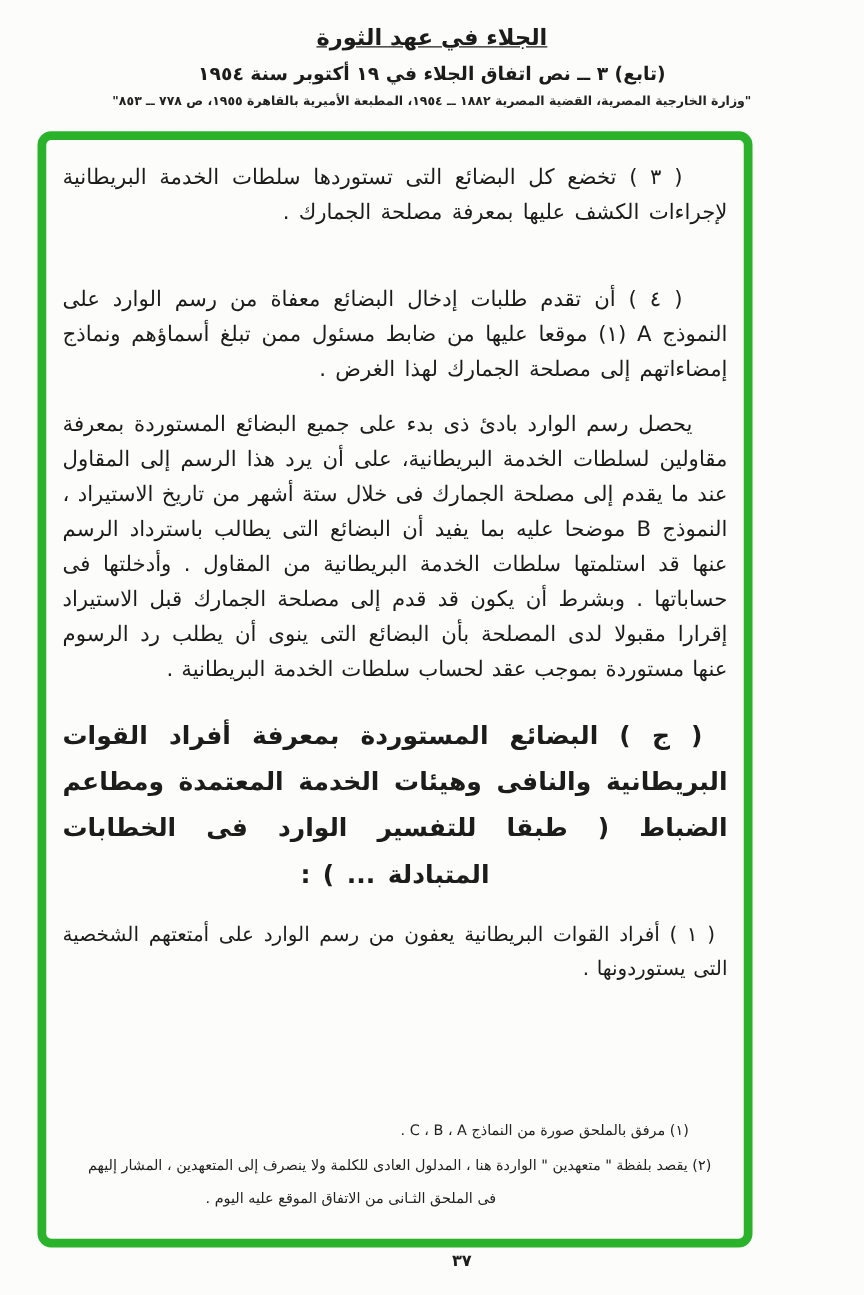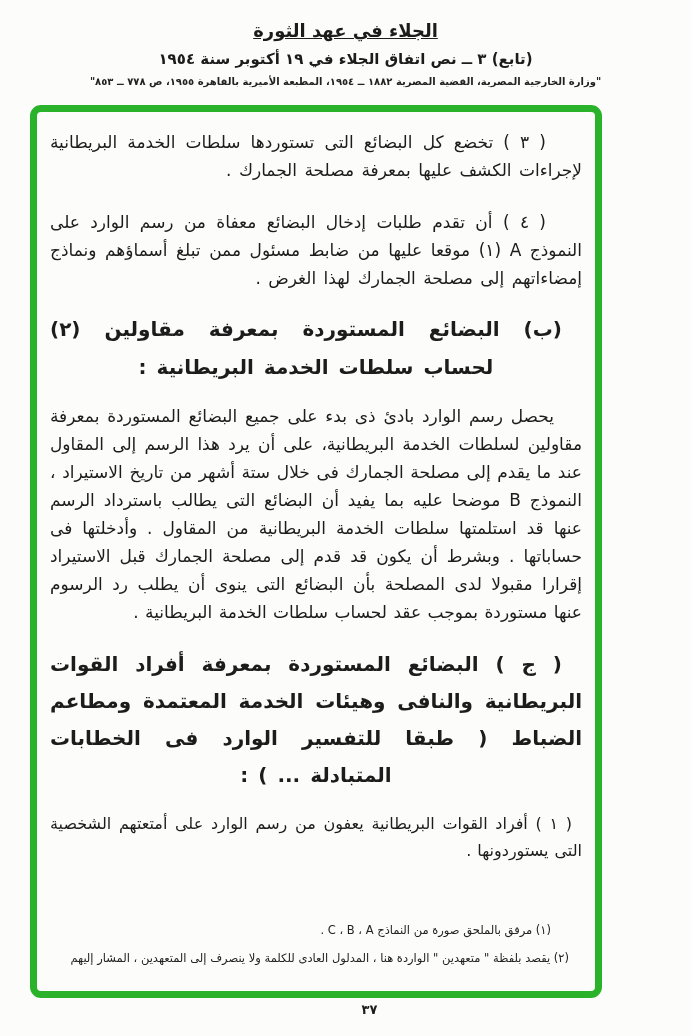--- a/index.html
+++ b/index.html
@@ -34,21 +34,21 @@
     direction:rtl;
   }
 
   
   .clause{
     font-size:17px;line-height:28px;
     text-align:justify;text-indent:36px;
     word-spacing:2px;
   }
   .clause-3{margin-top:16px;}
-  .clause-4{margin-top:24px;}
+  .clause-4{margin-top:42px;}
 
   .section-heading{
     font-size:20px;font-weight:700;
     text-align:justify;text-align-last:center;
     text-indent:20px;
     word-spacing:3px;
   }
   .heading-b{margin-top:18px;line-height:38px;}
   .heading-j{margin-top:20px;line-height:37px;}
 
@@ -96,31 +96,31 @@
     <div class="source">"وزارة الخارجية المصرية، القضية المصرية ١٨٨٢ ــ ١٩٥٤، المطبعة الأميرية بالقاهرة ١٩٥٥، ص ٧٧٨ ــ ٨٥٣"</div>
   </div>
 
   <div class="frame">
     <div class="frame-inner">
 
       <div class="clause clause-3">( ٣ ) تخضع كل البضائع التى تستوردها سلطات الخدمة البريطانية لإجراءات الكشف عليها بمعرفة مصلحة الجمارك .</div>
 
       <div class="clause clause-4">( ٤ ) أن تقدم طلبات إدخال البضائع معفاة من رسم الوارد على النموذج A (١) موقعا عليها من ضابط مسئول ممن تبلغ أسماؤهم ونماذج إمضاءاتهم إلى مصلحة الجمارك لهذا الغرض .</div>
 
-      <div class="section-heading heading-b">(ب) البضائع المستوردة بمعرفة مقاولين (٢) لحساب سلطات الخدمة البريطانية :</div>
 
       <div class="body-para">يحصل رسم الوارد بادئ ذى بدء على جميع البضائع المستوردة بمعرفة مقاولين لسلطات الخدمة البريطانية، على أن يرد هذا الرسم إلى المقاول عند ما يقدم إلى مصلحة الجمارك فى خلال ستة أشهر من تاريخ الاستيراد ، النموذج B موضحا عليه بما يفيد أن البضائع التى يطالب باسترداد الرسم عنها قد استلمتها سلطات الخدمة البريطانية من المقاول . وأدخلتها فى حساباتها . وبشرط أن يكون قد قدم إلى مصلحة الجمارك قبل الاستيراد إقرارا مقبولا لدى المصلحة بأن البضائع التى ينوى أن يطلب رد الرسوم عنها مستوردة بموجب عقد لحساب سلطات الخدمة البريطانية .</div>
 
       <div class="section-heading heading-j">( ج ) البضائع المستوردة بمعرفة أفراد القوات البريطانية والنافى وهيئات الخدمة المعتمدة ومطاعم الضباط ( طبقا للتفسير الوارد فى الخطابات المتبادلة ... ) :</div>
 
       <div class="item item-1">( ١ ) أفراد القوات البريطانية يعفون من رسم الوارد على أمتعتهم الشخصية التى يستوردونها .</div>
 
       <div class="footnotes">
         <div class="footnote-1">(١) مرفق بالملحق صورة من النماذج C ، B ، A .</div>
         <div class="footnote-2-l1">(٢) يقصد بلفظة " متعهدين " الواردة هنا ، المدلول العادى للكلمة ولا ينصرف إلى المتعهدين ، المشار إليهم</div>
+        <div class="footnote-2-l2">فى الملحق الثـانى من الاتفاق الموقع عليه اليوم .</div>
       </div>
 
     </div>
   </div>
 
   <div class="page-number">٣٧</div>
 
 </div>
 
 </body></html>

